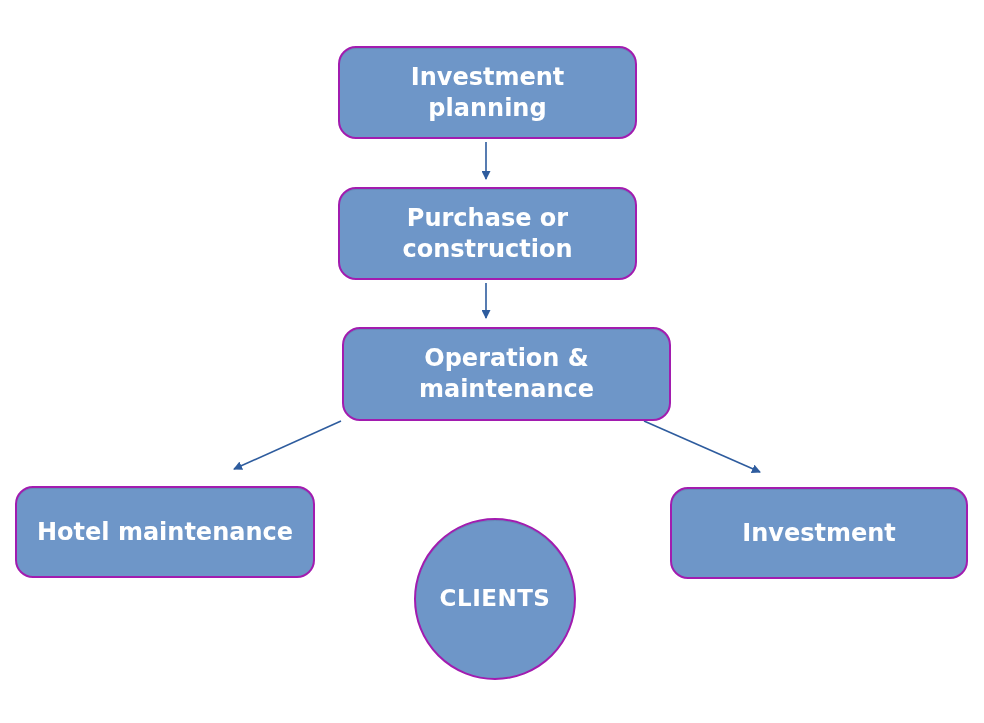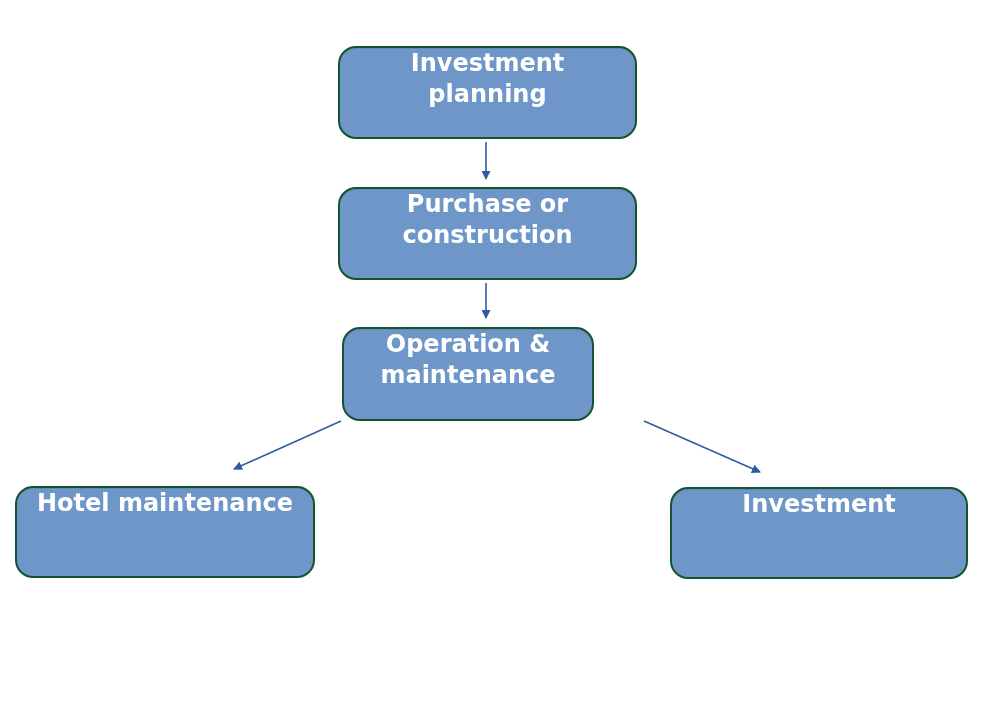--- a/index.html
+++ b/index.html
@@ -10,37 +10,37 @@
     position: relative;
     width: 984px;
     height: 723px;
     background: #FFFFFF;
     overflow: hidden;
   }
 
   .node {
     position: absolute;
     background: #6E96C8;
-    border: 2px solid #14532d;
+    border: 2px solid #a21caf;
     border-radius: 18px;
     color: #FFFFFF;
     font-weight: bold;
     font-size: 24px;
     line-height: 1.28;
     display: flex;
-    align-items: flex-start;
+    align-items: center;
     justify-content: center;
     text-align: center;
     white-space: pre-line;
     box-shadow: inset 0 1px 0 rgba(0,0,0,0.08);
   }
 
   #node-investment-planning    { left: 338px; top:  46px; width: 299px; height: 93px; }
   #node-purchase-construction  { left: 338px; top: 187px; width: 299px; height: 93px; }
-  #node-operation-maintenance  { left: 342px; top: 327px; width: 252px; height: 94px; }
+  #node-operation-maintenance  { left: 342px; top: 327px; width: 329px; height: 94px; }
   #node-hotel-management       { left:  15px; top: 486px; width: 300px; height: 92px; }
   #node-franshising            { left: 670px; top: 487px; width: 298px; height: 92px; }
 
   #node-clients {
     left: 414px; top: 518px;
     width: 162px; height: 162px;
     border-radius: 50%;
     font-size: 23px;
     letter-spacing: 0.5px;
   }
@@ -85,14 +85,17 @@
   </div>
 
   <div class="node" id="node-hotel-management">
     <span>Hotel maintenance</span>
   </div>
 
   <div class="node" id="node-franshising">
     <span>Investment</span>
   </div>
 
+  <div class="node" id="node-clients">
+    <span>CLIENTS</span>
+  </div>
 
 </div>
 
 </body></html>

